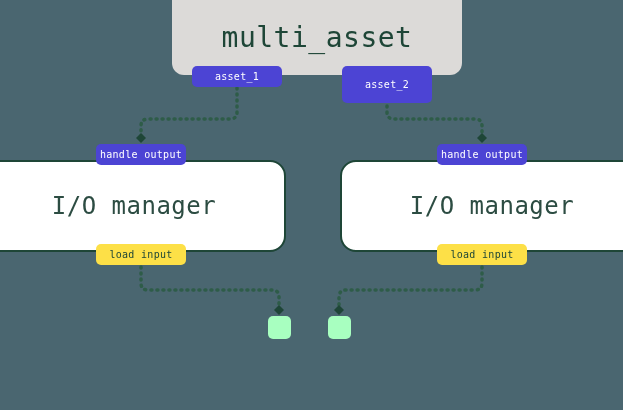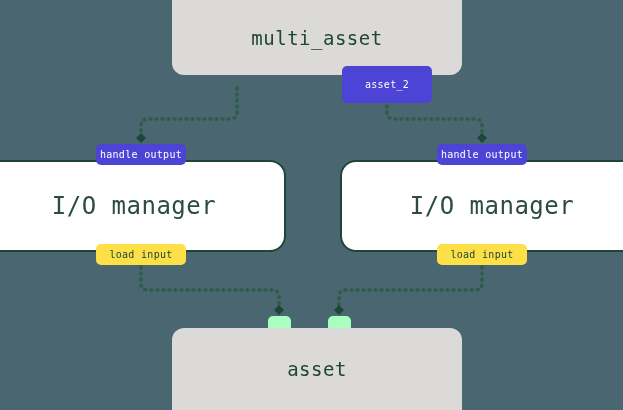--- a/index.html
+++ b/index.html
@@ -30,21 +30,21 @@
   .asset-node {
     position: absolute;
     background: #dcdad8;
     border-radius: 12px;
     display: flex;
     align-items: center;
     justify-content: center;
   }
   .asset-node .node-title {
     font-family: "DejaVu Sans Mono", monospace;
-    font-size: 19px;
+    font-size: 28px;
     color: #1e4637;
     letter-spacing: 0.5px;
     white-space: nowrap;
   }
   .iom-node {
     position: absolute;
     background: #ffffff;
     border: 2px solid #1e4637;
     border-radius: 16px;
     display: flex;
@@ -103,20 +103,23 @@
 
     <path d="M 141 267 L 141 283 Q 141 290 148 290 L 272 290 Q 279 290 279 297 L 279 310" fill="none" stroke="#2e5c48" stroke-width="3.5" stroke-dasharray="1 5" stroke-linecap="round" marker-end="url(#diamond)"></path>
 
     <path d="M 482 267 L 482 283 Q 482 290 475 290 L 346 290 Q 339 290 339 297 L 339 310" fill="none" stroke="#2e5c48" stroke-width="3.5" stroke-dasharray="1 5" stroke-linecap="round" marker-end="url(#diamond)"></path>
   </svg>
 
   <div class="asset-node" style="left:172px; top:0px; width:290px; height:75px; border-radius:0 0 12px 12px;">
     <span class="node-title">multi_asset</span>
   </div>
 
+  <div class="badge badge-purple" style="left:192px; top:66px; width:90px; height:21px;">
+    <span>asset_1</span>
+  </div>
 
   <div class="badge badge-purple" style="left:342px; top:66px; width:90px; height:37px;">
     <span>asset_2</span>
   </div>
 
   <div class="iom-node" style="left:-18px; top:160px; width:300px; height:88px;">
     <span class="node-title">I/O manager</span>
   </div>
 
   <div class="badge badge-purple" style="left:96px; top:144px; width:90px; height:21px;">
@@ -135,17 +138,14 @@
     <span>handle output</span>
   </div>
 
   <div class="badge badge-green" style="left:437px; top:244px; width:90px; height:21px;">
     <span>load input</span>
   </div>
 
   <div class="handle-square" style="left:268px; top:316px; width:23px; height:23px;"></div>
   <div class="handle-square" style="left:328px; top:316px; width:23px; height:23px;"></div>
 
-  <div class="asset-node" style="left:172px; top:328px; width:290px; height:82px; border-radius:12px 12px 0 0;">
-    <span class="node-title">asset</span>
-  </div>
 
 </div>
 
 </body></html>

